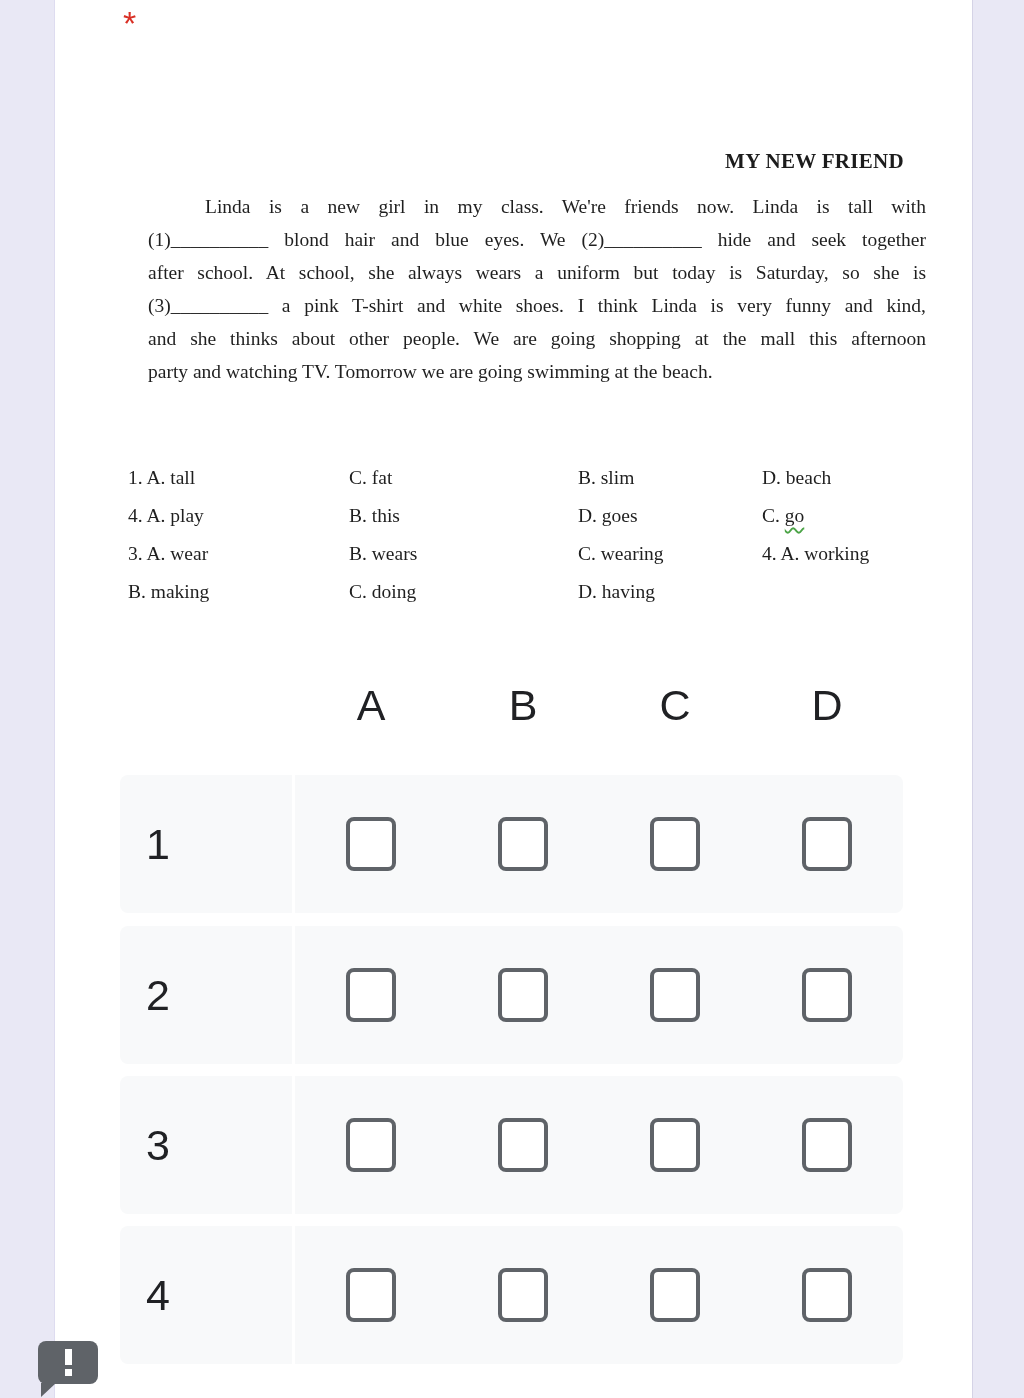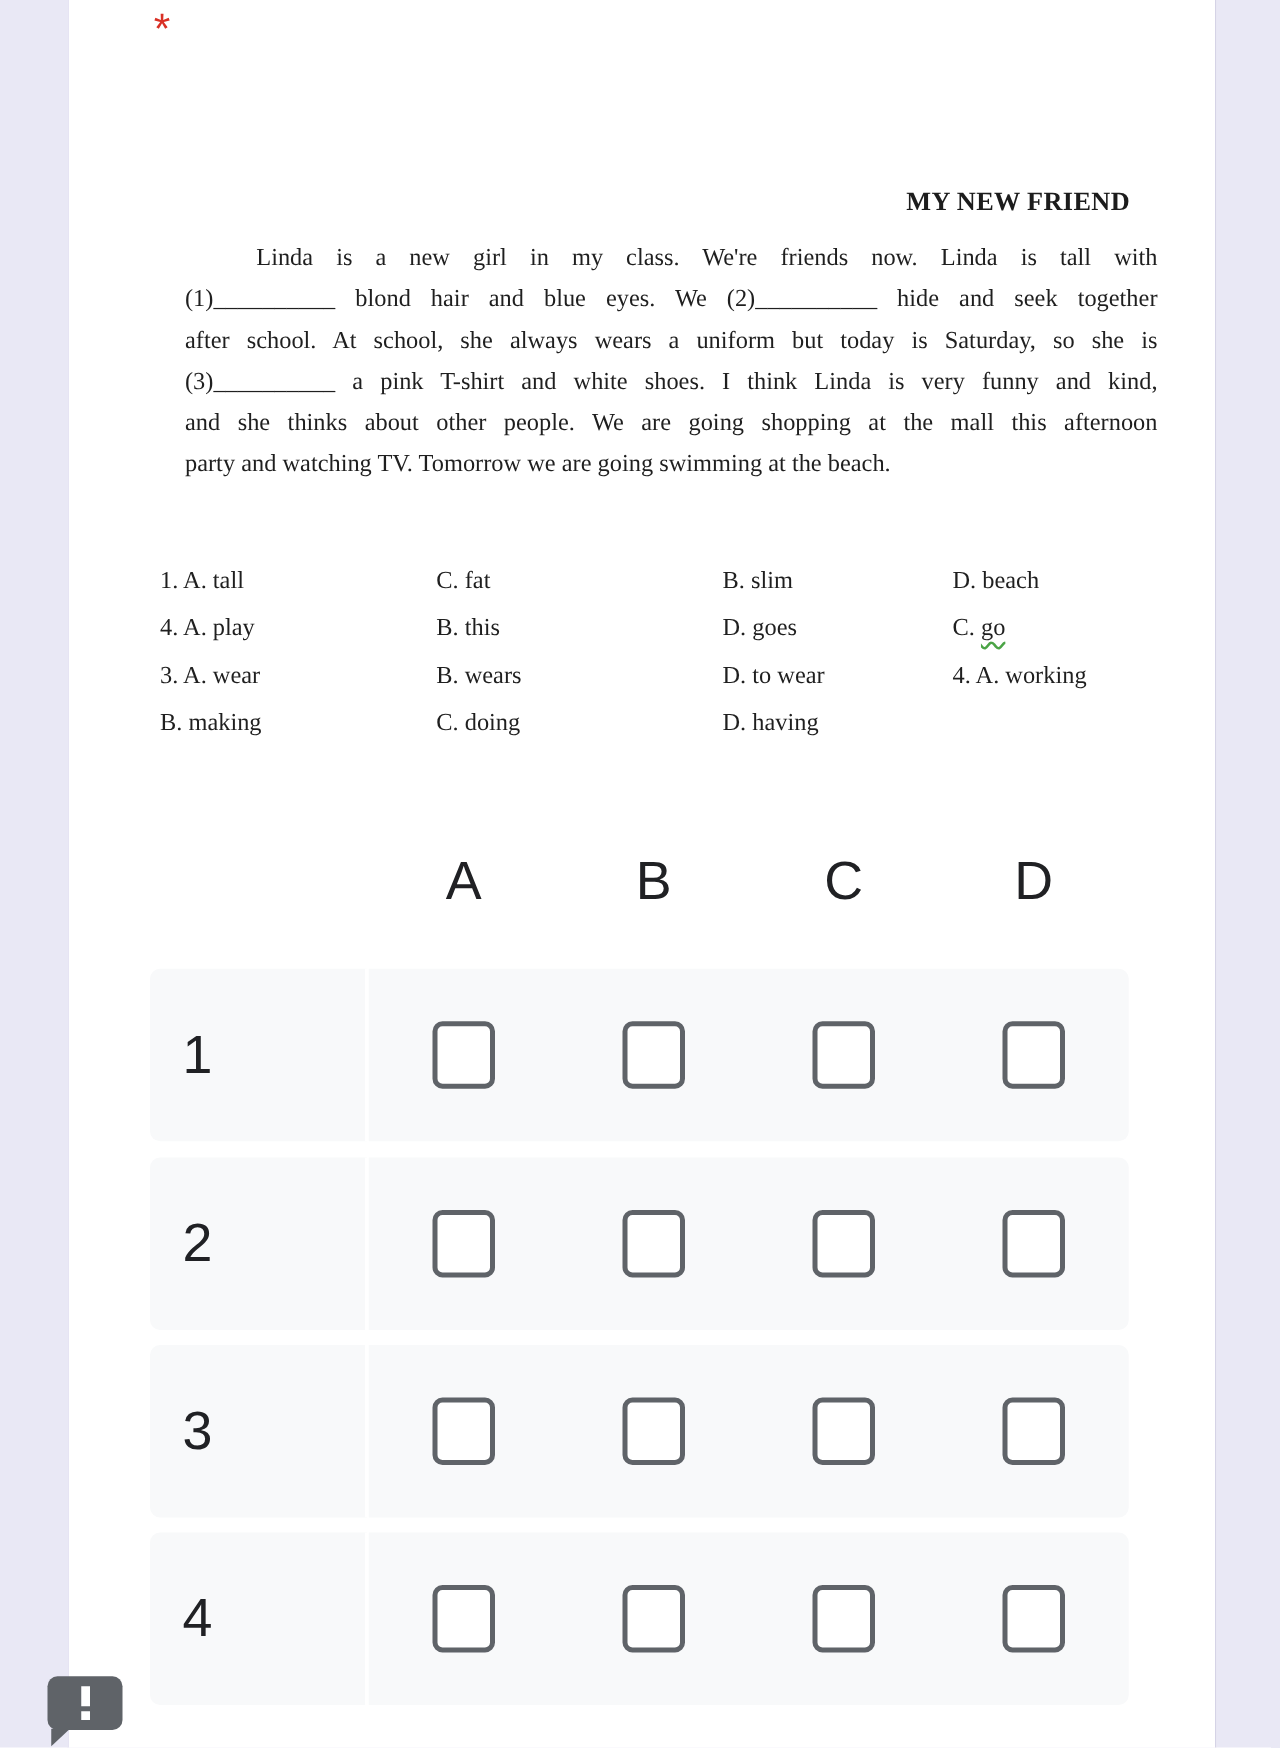--- a/index.html
+++ b/index.html
@@ -33,21 +33,21 @@
   }
   .passage{
     position:absolute;left:71px;top:190px;width:778px;
     font-family:"Liberation Serif",serif;
     font-size:19.5px;line-height:33px;color:#1f1f1f;margin-left:22px;
   }
   .pline{text-align:justify;text-align-last:justify;white-space:normal;}
   .pline.first{text-indent:57px;}
   .pline.last{text-align-last:left;}
   .options{
-    position:absolute;left:73px;top:454px;width:800px;
+    position:absolute;left:73px;top:467px;width:800px;
     display:grid;
     grid-template-columns:221px 229px 184px 1fr;
     grid-auto-rows:38px;
     font-family:"Liberation Serif",serif;
     font-size:19.5px;color:#1f1f1f;
   }
   .opt-cell{white-space:nowrap;}
   .squiggle{
     text-decoration:underline wavy #4ba446 1.5px;
     text-underline-offset:5px;
@@ -133,21 +133,21 @@
     <div class="opt-cell">B. slim</div>
     <div class="opt-cell">D. beach</div>
 
     <div class="opt-cell">4. A. play</div>
     <div class="opt-cell">B. this</div>
     <div class="opt-cell">D. goes</div>
     <div class="opt-cell"><span>C. </span><span class="squiggle">go</span></div>
 
     <div class="opt-cell">3. A. wear</div>
     <div class="opt-cell">B. wears</div>
-    <div class="opt-cell">D. to wear</div>
+    <div class="opt-cell">C. wearing</div>
 
     <div class="opt-cell">4. A. working</div>
     <div class="opt-cell">B. making</div>
     <div class="opt-cell">C. doing</div>
     <div class="opt-cell">D. having</div>
   </div>
 
   <div class="answer-grid">
     <div class="grid-header">
       <div class="col-head"></div>

